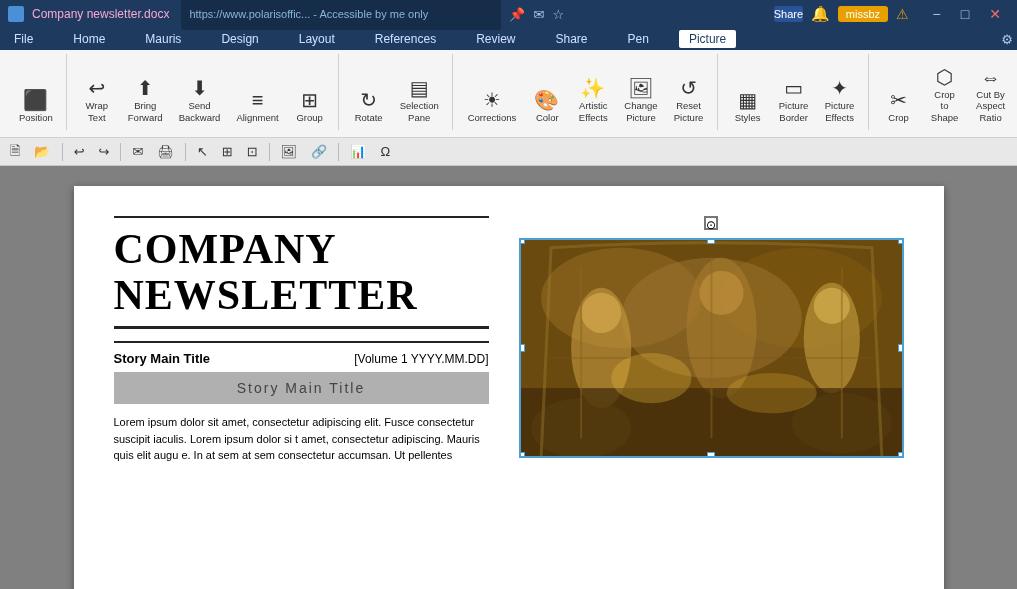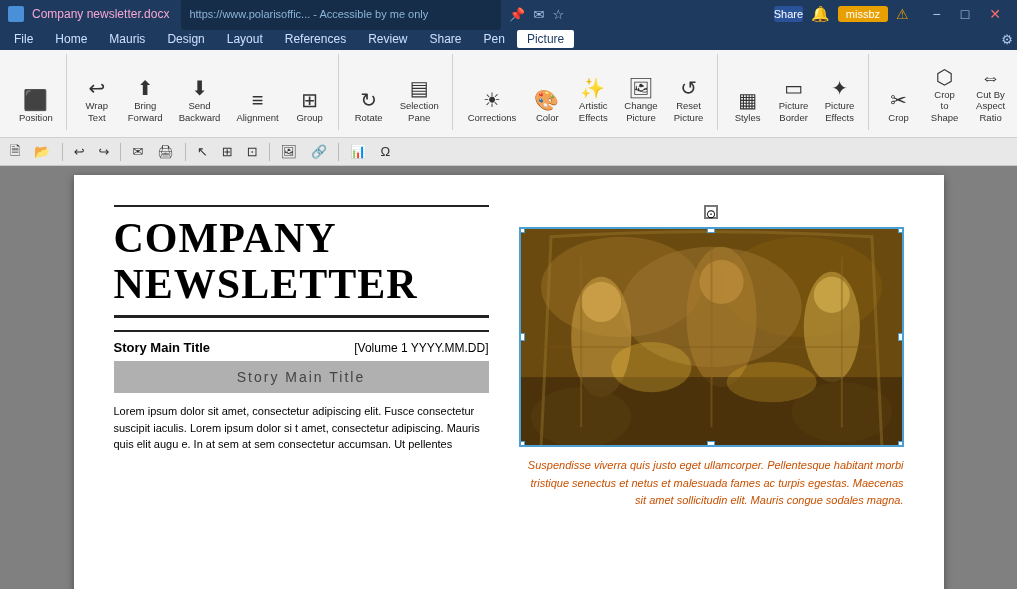--- a/index.html
+++ b/index.html
@@ -25,21 +25,21 @@
     .ctrl-btn { color: #aac8e8; font-size: 14px; padding: 2px 8px; cursor: pointer; }
 
     
     .menu-bar {
       background: #1e3a5f;
       color: #cce0ff;
       height: 22px;
       display: flex;
       align-items: center;
       padding: 0 4px;
-      gap: 2px;
+      gap: 20px;
     }
     .menu-item { padding: 2px 10px; font-size: 12px; cursor: pointer; border-radius: 2px; }
     .menu-item.active { background: white; color: #1e3a5f; }
 
     
     .ribbon {
       background: #f5f5f5;
       border-bottom: 1px solid #d0d0d0;
       padding: 4px 6px 4px 6px;
       display: flex;
@@ -85,21 +85,21 @@
       gap: 2px;
     }
     .toolbar-btn { font-size: 13px; padding: 2px 5px; cursor: pointer; border-radius: 2px; color: #333; border: 1px solid transparent; }
     .toolbar-sep { width: 1px; height: 18px; background: #bbb; margin: 0 3px; }
 
     
     .doc-area {
       background: #808080;
       flex: 1;
       overflow: auto;
-      padding: 9px;
+      padding: 20px;
       display: flex;
       justify-content: center;
       height: calc(589px - 28px - 22px - 88px - 28px);
     }
     .page {
       background: white;
       width: 870px;
       min-height: 500px;
       padding: 30px 40px;
       box-shadow: 0 2px 8px rgba(0,0,0,0.4);
@@ -395,24 +395,17 @@
           <div class="sel-handle tl"></div>
           <div class="sel-handle tm"></div>
           <div class="sel-handle tr"></div>
           <div class="sel-handle lm"></div>
           <div class="sel-handle rm"></div>
           <div class="sel-handle bl"></div>
           <div class="sel-handle bm"></div>
           <div class="sel-handle br"></div>
         </div>
 
-        <div class="caption-text">
-          <span>Suspendisse viverra quis justo eget ullamcorper.
-Pellentesque habitant morbi tristique senectus et
-netus et malesuada fames ac turpis egestas.
-Maecenas sit amet sollicitudin elit. Mauris congue
-sodales magna.</span>
-        </div>
       </div>
     </div>
 
   </div>
 </div>
 
 </body></html>

